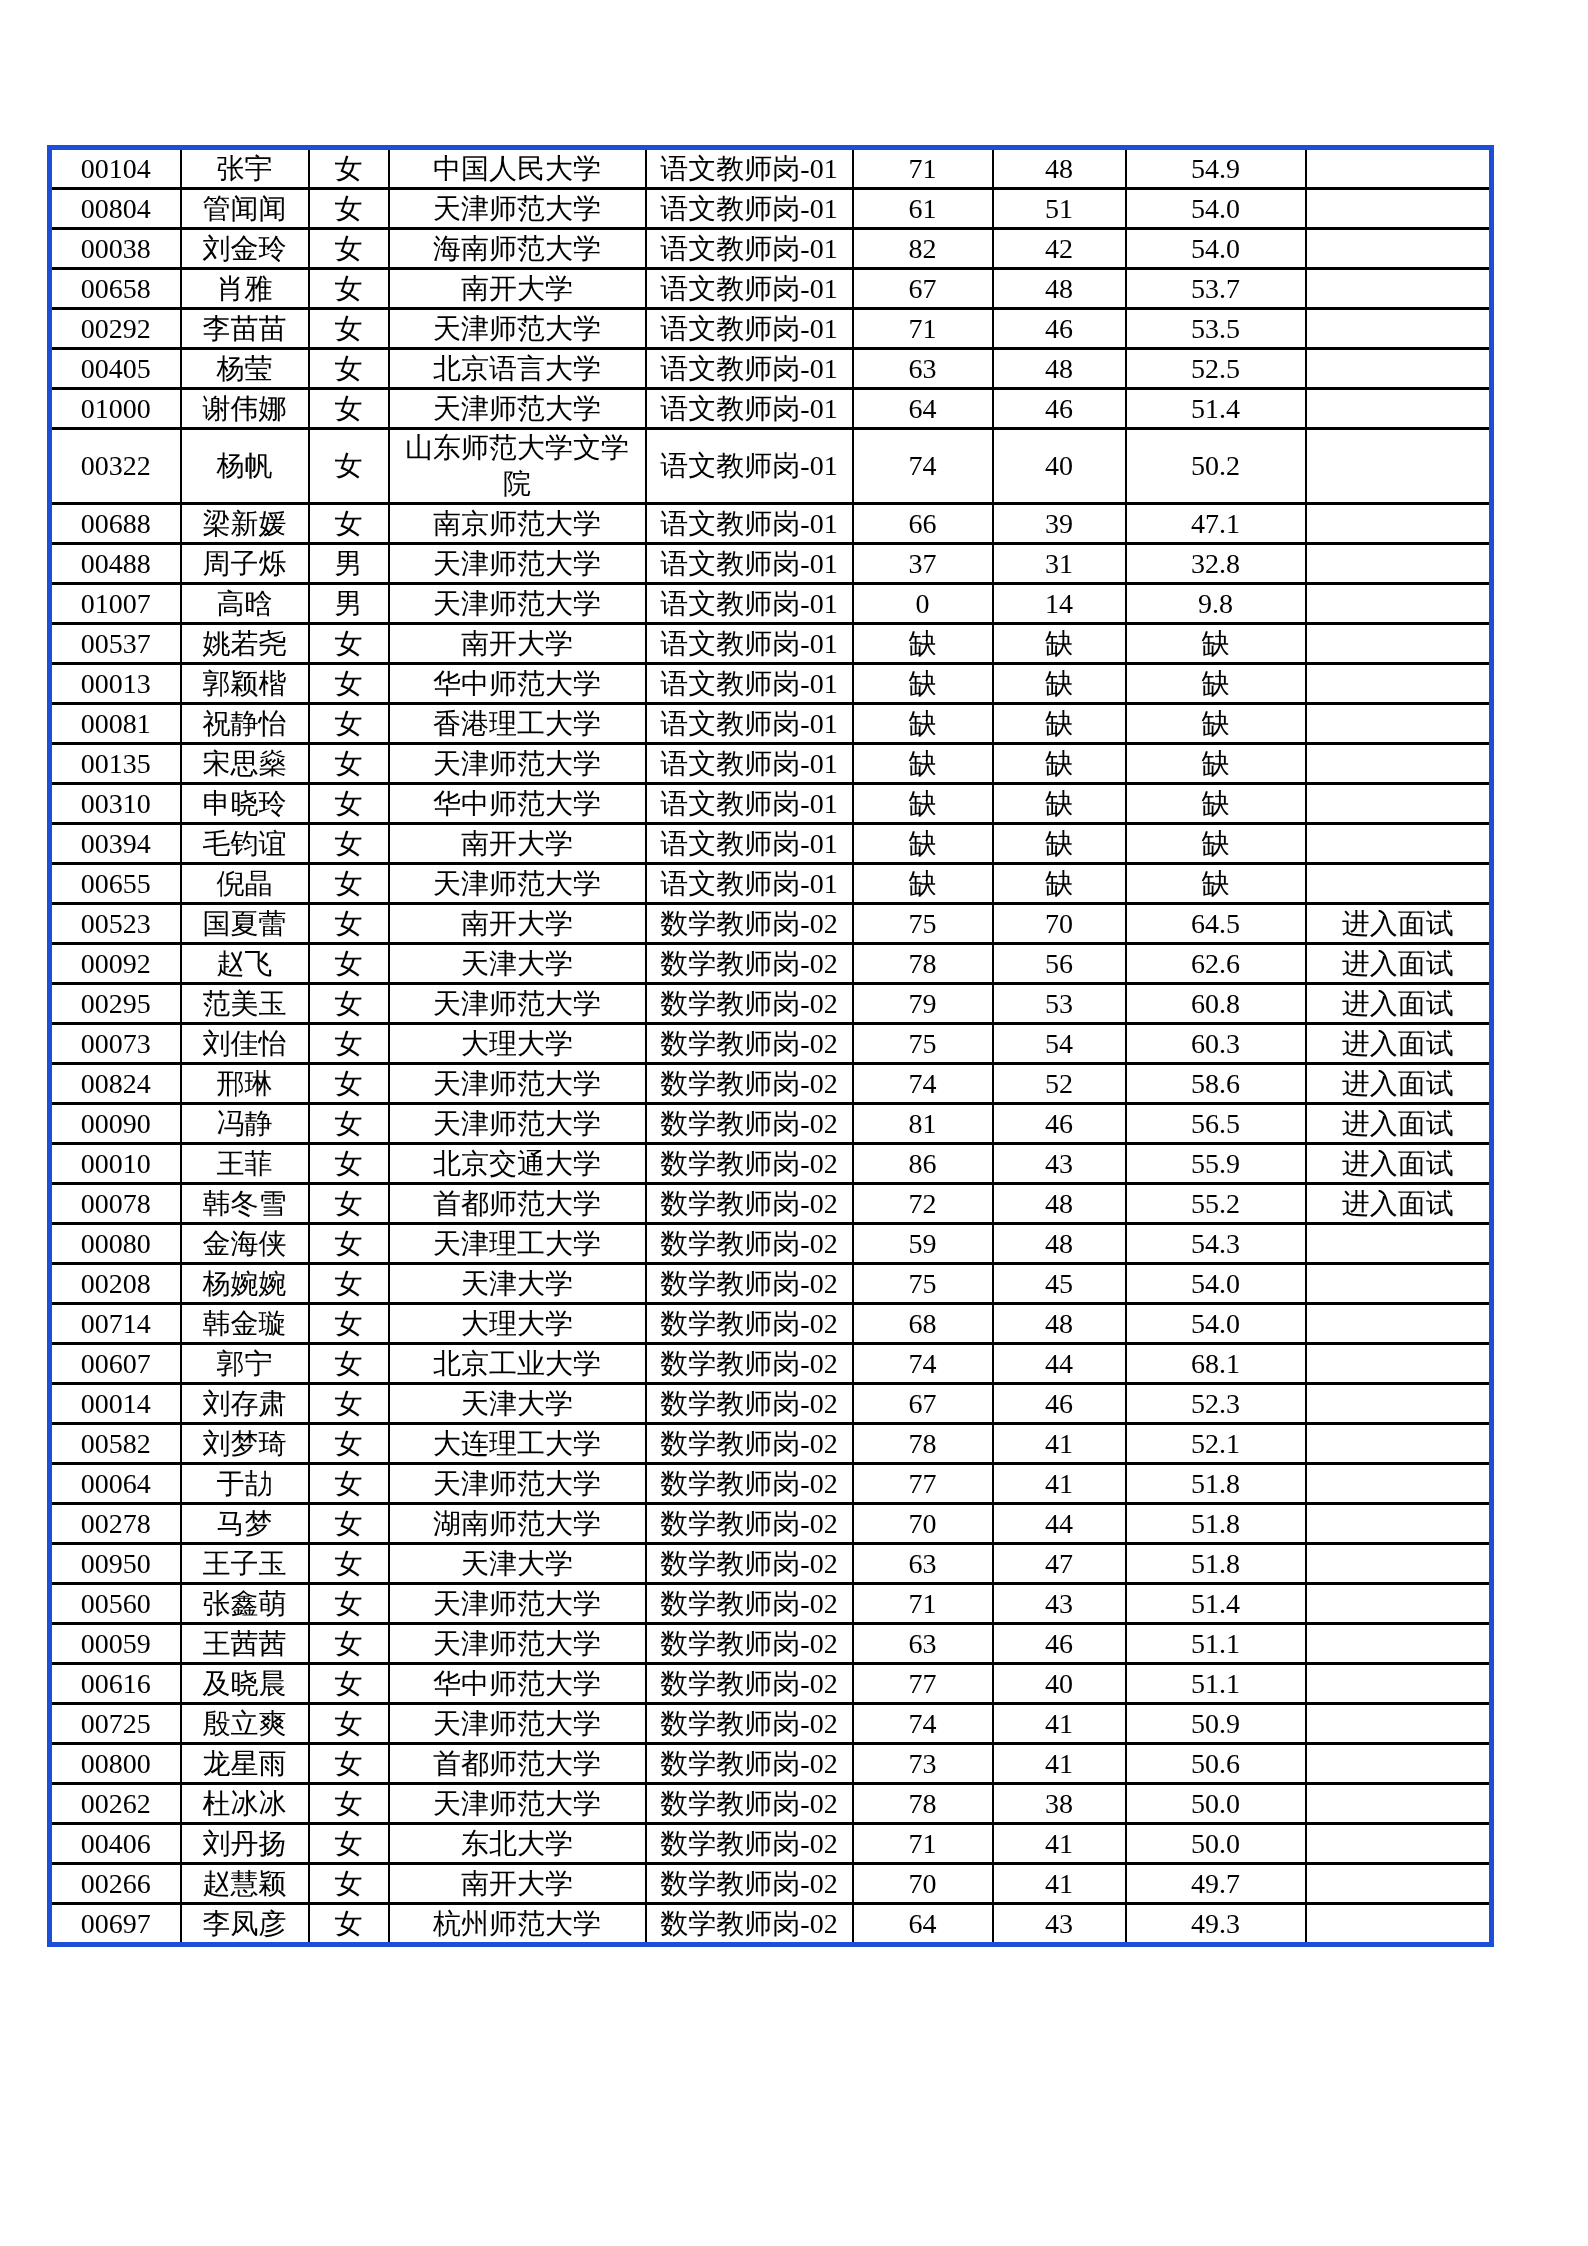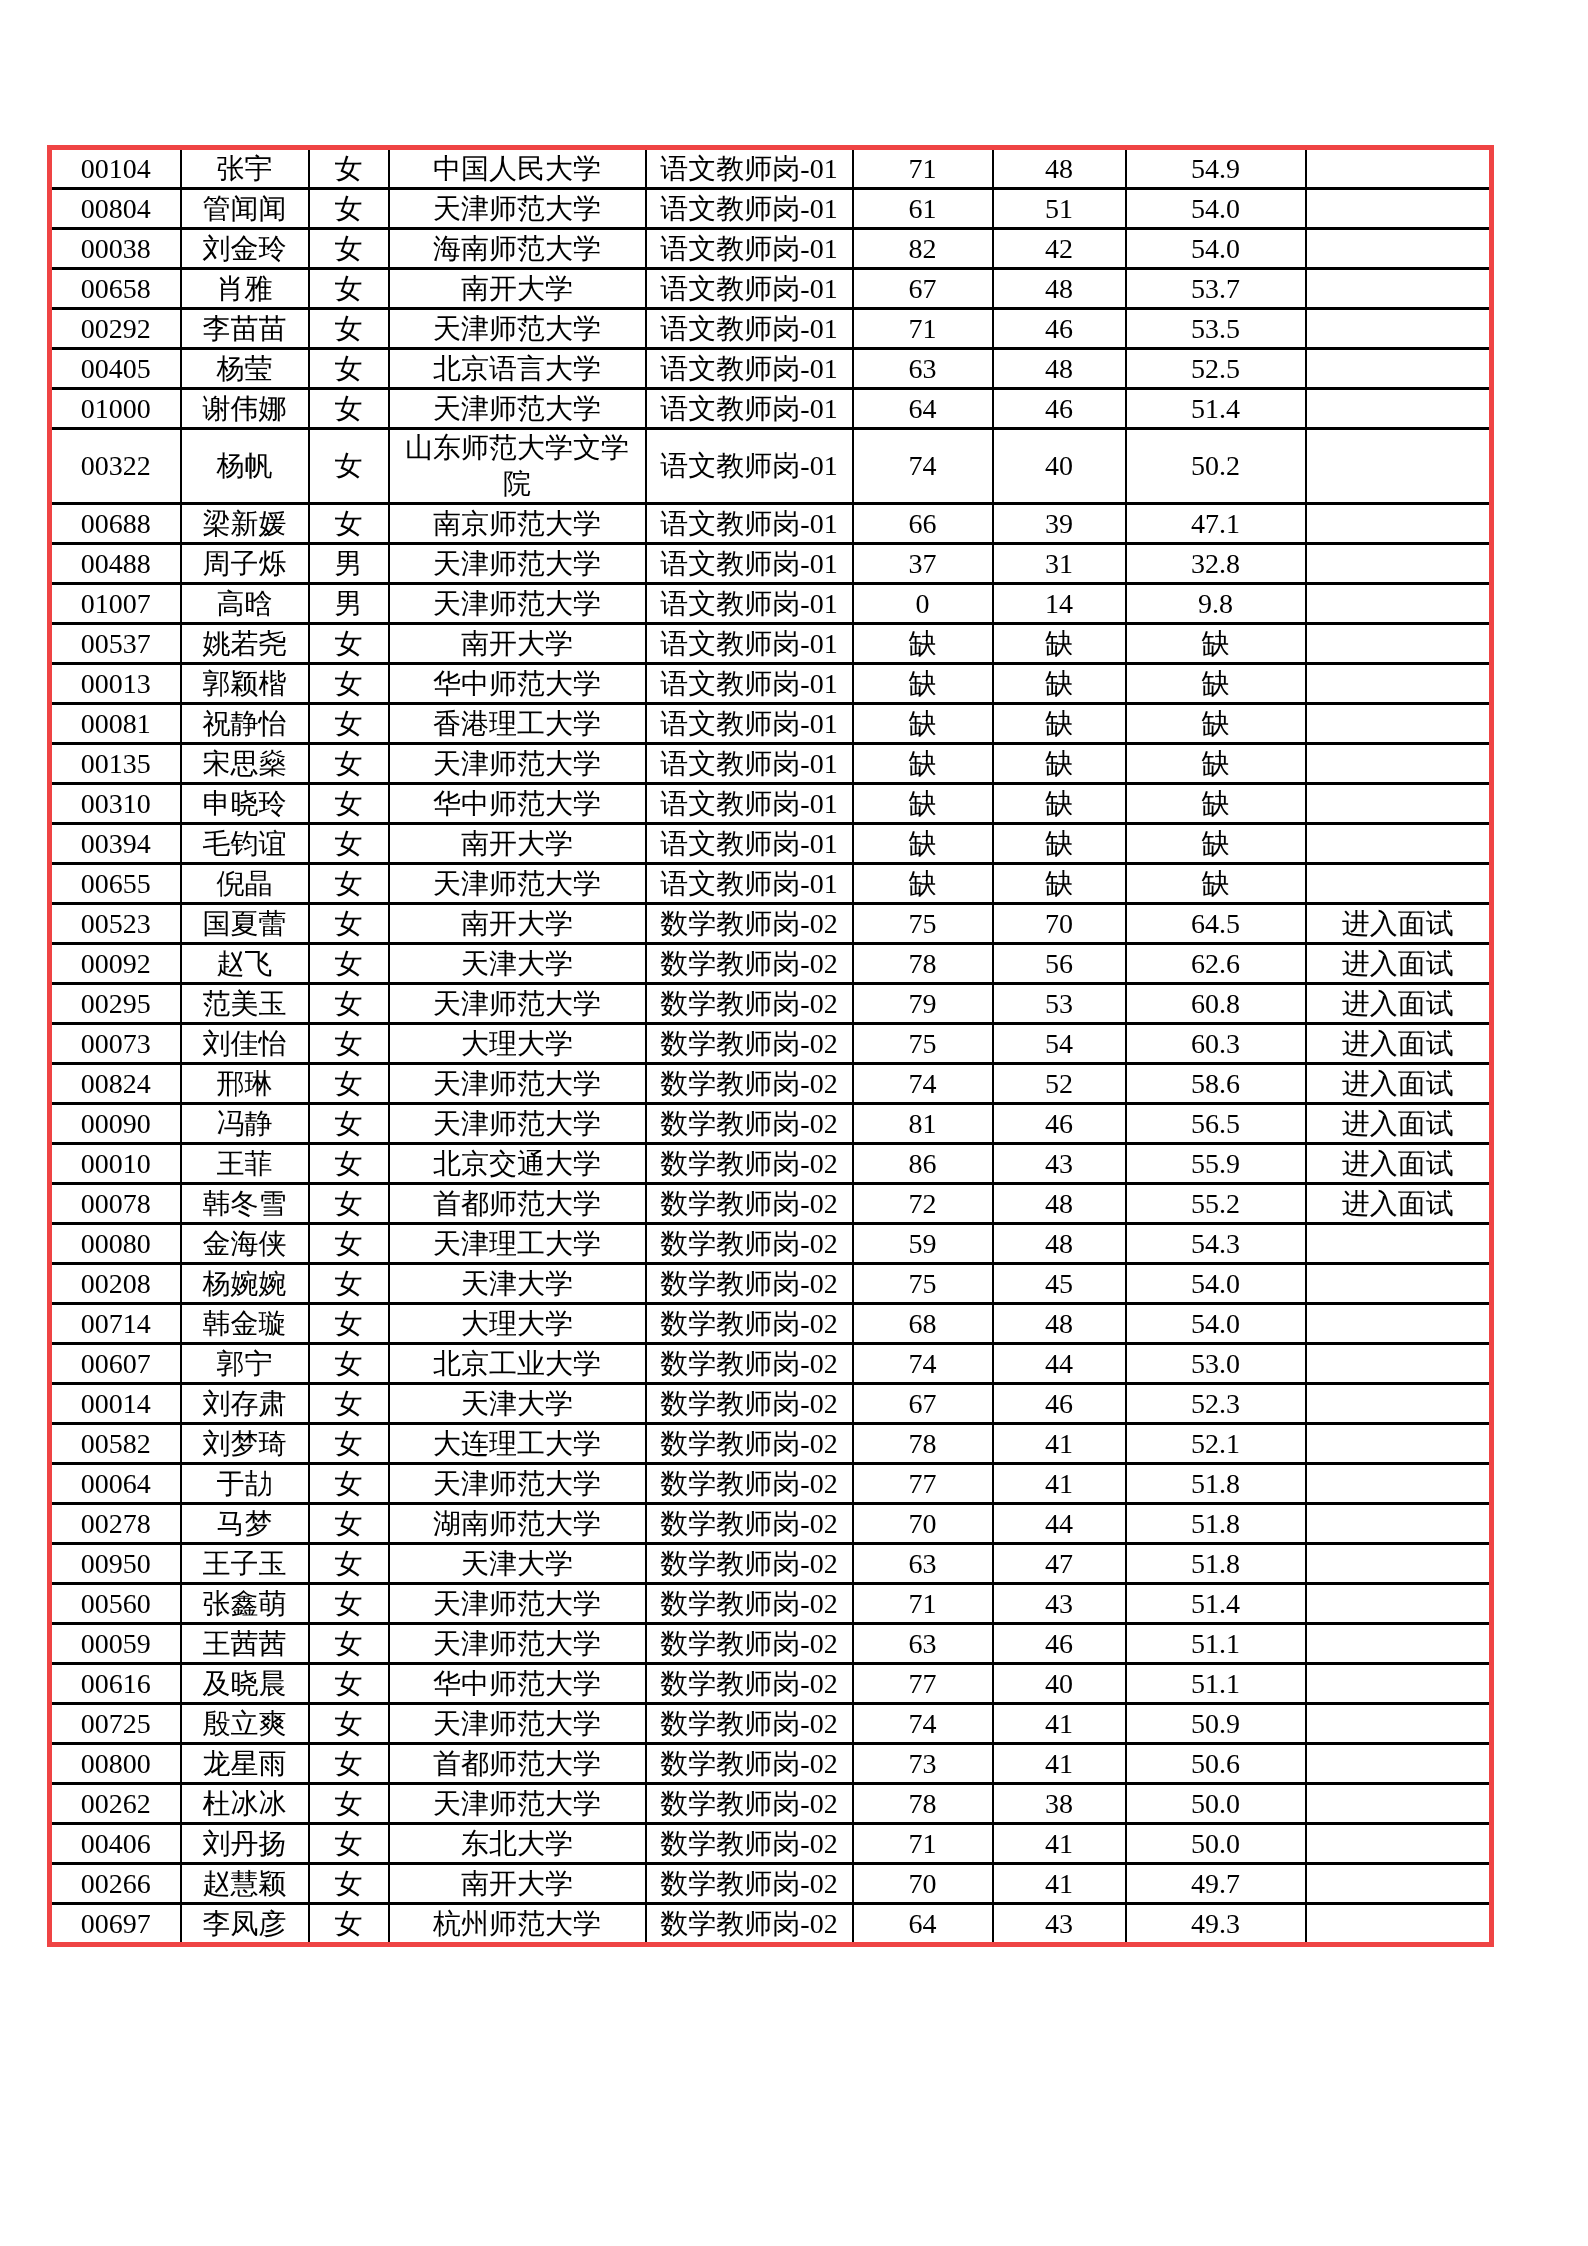--- a/index.html
+++ b/index.html
@@ -22,21 +22,21 @@
     background: #ffffff;
     overflow: hidden;
   }
   table.score-table {
     position: absolute;
     left: 47px;
     top: 145px;
     width: 1442px;
     border-collapse: collapse;
     table-layout: fixed;
-    border: 5px solid #ef4444;
+    border: 5px solid #1d4ed8;
   }
   table.score-table td {
     border-left: 2px solid #000000;
     border-right: 2px solid #000000;
     border-top: 3px solid #000000;
     border-bottom: 3px solid #000000;
     text-align: center;
     vertical-align: middle;
     font-size: 28px;
     line-height: 36px;
@@ -416,21 +416,21 @@
   </tr>
 
   <tr>
     <td class="c-id">00607</td>
     <td class="c-name">郭宁</td>
     <td class="c-gender">女</td>
     <td class="c-univ">北京工业大学</td>
     <td class="c-pos">数学教师岗-02</td>
     <td class="c-s1">74</td>
     <td class="c-s2">44</td>
-    <td class="c-total">53.0</td>
+    <td class="c-total">68.1</td>
     <td class="c-status"></td>
   </tr>
 
   <tr>
     <td class="c-id">00014</td>
     <td class="c-name">刘存肃</td>
     <td class="c-gender">女</td>
     <td class="c-univ">天津大学</td>
     <td class="c-pos">数学教师岗-02</td>
     <td class="c-s1">67</td>

